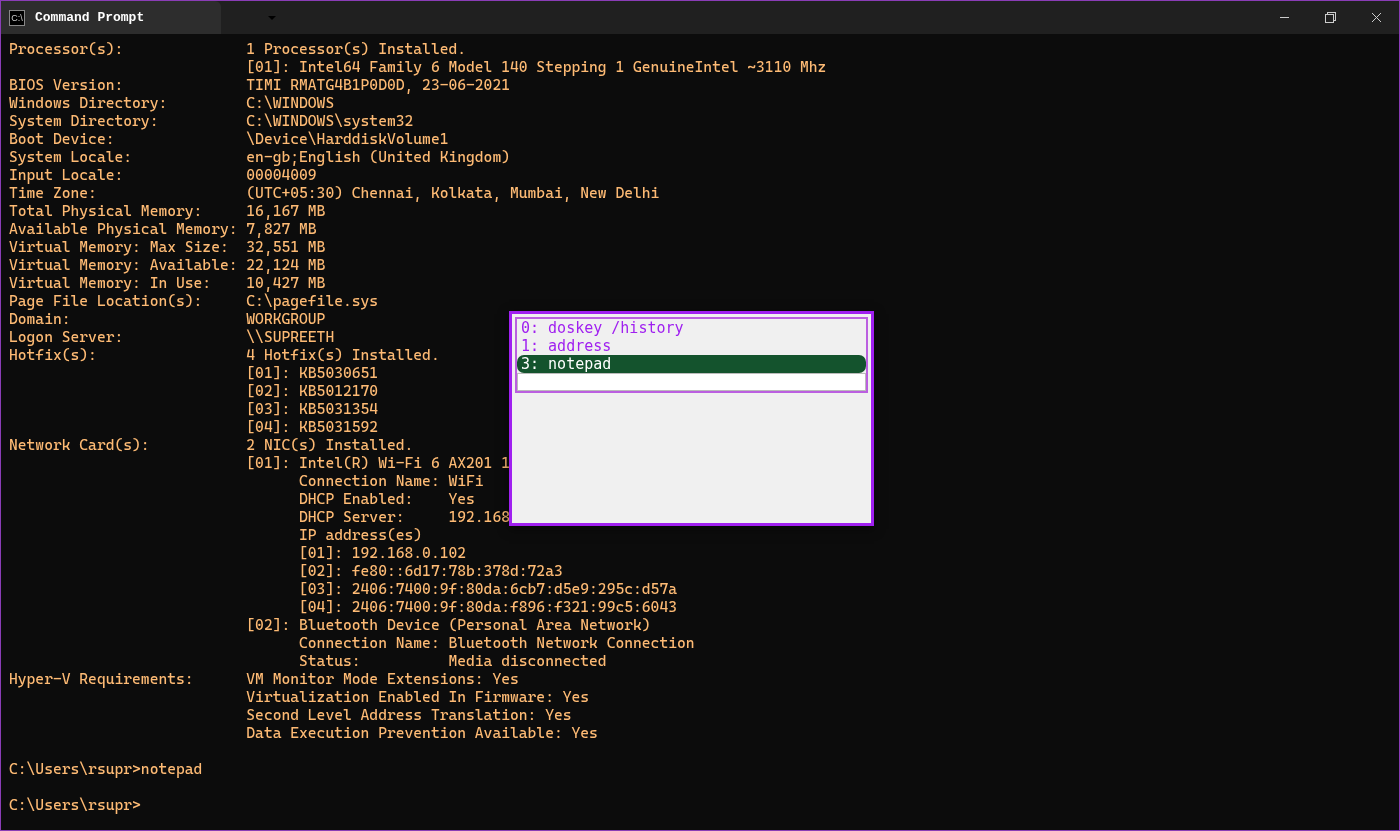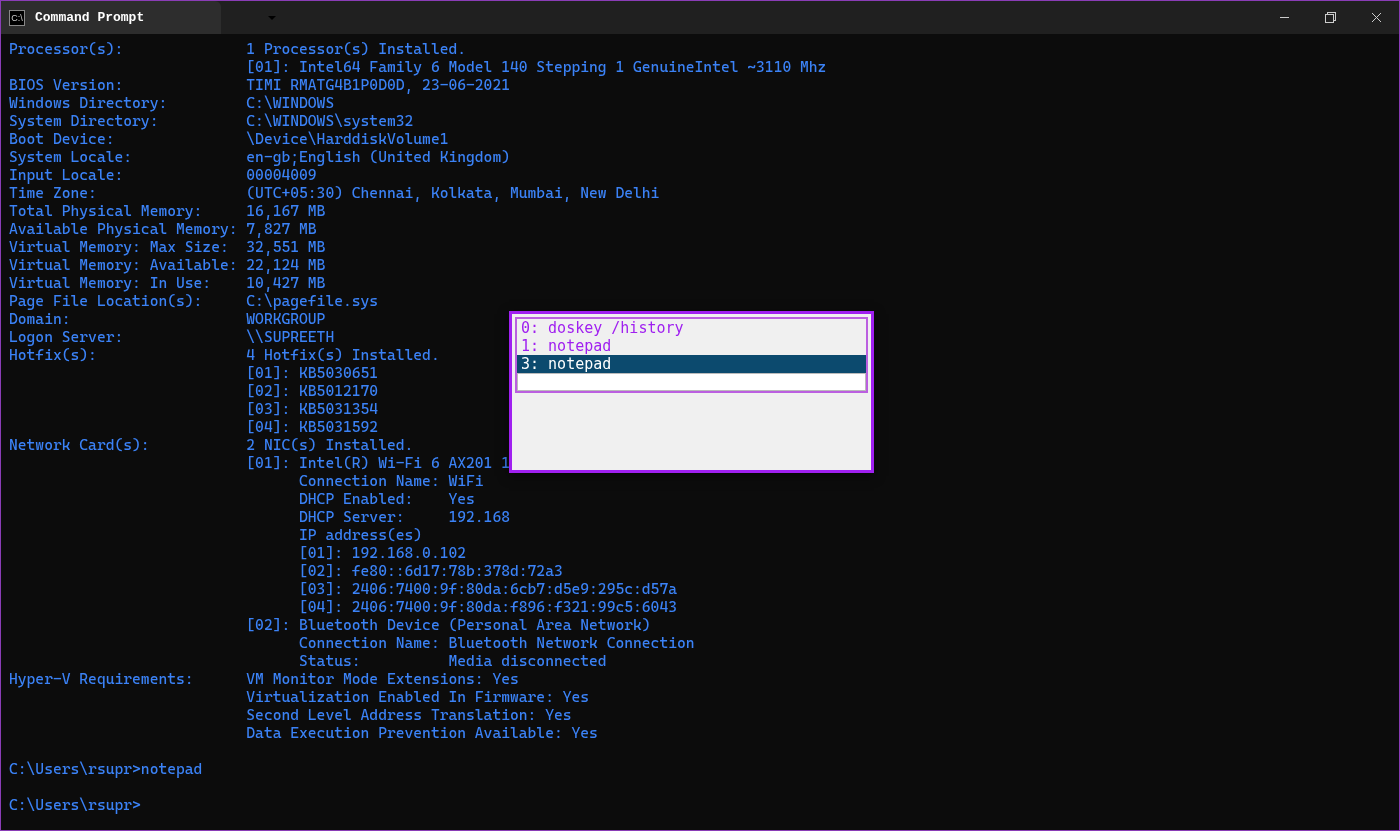--- a/index.html
+++ b/index.html
@@ -71,54 +71,55 @@
   .win-btn {
     width: 46px; height: 33px;
     display: flex; align-items: center; justify-content: center;
     color: #ccc;
   }
   .win-btn svg { width: 11px; height: 11px; stroke: currentColor; fill: none; stroke-width: 1; }
 
   .terminal {
     flex: 1;
     padding: 6px 8px 12px 8px;
-    color: #3b82f6;
+    color: #fdba74;
     white-space: pre;
     line-height: 18px;
     overflow: hidden;
     position: relative;
   }
 
   .line { display: block; }
 
   .popup {
     position: absolute;
     left: 508px;
     top: 310px;
     width: 365px;
-    height: 162px;
+    height: 215px;
     background: #f0f0f0;
     border: 3px solid #a020f0;
     box-shadow: 0 3px 10px rgba(0,0,0,.5);
     font-family: Consolas, monospace;
     font-size: 15px;
     color: #a020f0;
   }
   .popup-inner {
     border: 2px solid #bb5fe0;
     margin: 3px;
   }
   .popup-item {
     padding: 0 4px;
     line-height: 18px;
     white-space: pre;
   }
   .popup-item.selected {
-    background: #0c4a6e;
+    background: #14532d;
     color: #ffffff;
+    border-radius: 7px;
   }
   .popup-input {
     background: #ffffff;
     border: 1px solid #bbb;
     height: 18px;
     margin: 0;
   }
 </style>
 </head>
 <body>
@@ -166,19 +167,19 @@
           </svg>
       </div>
     </div>
   </div>
 
   <div class="terminal" id="terminal"><span class="line">Processor(s):              1 Processor(s) Installed.</span><span class="line">                           [01]: Intel64 Family 6 Model 140 Stepping 1 GenuineIntel ~3110 Mhz</span><span class="line">BIOS Version:              TIMI RMATG4B1P0D0D, 23-06-2021</span><span class="line">Windows Directory:         C:\WINDOWS</span><span class="line">System Directory:          C:\WINDOWS\system32</span><span class="line">Boot Device:               \Device\HarddiskVolume1</span><span class="line">System Locale:             en-gb;English (United Kingdom)</span><span class="line">Input Locale:              00004009</span><span class="line">Time Zone:                 (UTC+05:30) Chennai, Kolkata, Mumbai, New Delhi</span><span class="line">Total Physical Memory:     16,167 MB</span><span class="line">Available Physical Memory: 7,827 MB</span><span class="line">Virtual Memory: Max Size:  32,551 MB</span><span class="line">Virtual Memory: Available: 22,124 MB</span><span class="line">Virtual Memory: In Use:    10,427 MB</span><span class="line">Page File Location(s):     C:\pagefile.sys</span><span class="line">Domain:                    WORKGROUP</span><span class="line">Logon Server:              \\SUPREETH</span><span class="line">Hotfix(s):                 4 Hotfix(s) Installed.</span><span class="line">                           [01]: KB5030651</span><span class="line">                           [02]: KB5012170</span><span class="line">                           [03]: KB5031354</span><span class="line">                           [04]: KB5031592</span><span class="line">Network Card(s):           2 NIC(s) Installed.</span><span class="line">                           [01]: Intel(R) Wi-Fi 6 AX201 1</span><span class="line">                                 Connection Name: WiFi</span><span class="line">                                 DHCP Enabled:    Yes</span><span class="line">                                 DHCP Server:     192.168</span><span class="line">                                 IP address(es)</span><span class="line">                                 [01]: 192.168.0.102</span><span class="line">                                 [02]: fe80::6d17:78b:378d:72a3</span><span class="line">                                 [03]: 2406:7400:9f:80da:6cb7:d5e9:295c:d57a</span><span class="line">                                 [04]: 2406:7400:9f:80da:f896:f321:99c5:6043</span><span class="line">                           [02]: Bluetooth Device (Personal Area Network)</span><span class="line">                                 Connection Name: Bluetooth Network Connection</span><span class="line">                                 Status:          Media disconnected</span><span class="line">Hyper-V Requirements:      VM Monitor Mode Extensions: Yes</span><span class="line">                           Virtualization Enabled In Firmware: Yes</span><span class="line">                           Second Level Address Translation: Yes</span><span class="line">                           Data Execution Prevention Available: Yes</span><span class="line"> </span><span class="line">C:\Users\rsupr&gt;notepad</span><span class="line"> </span><span class="line">C:\Users\rsupr&gt;</span></div>
 
   <div class="popup">
     <div class="popup-inner" id="popup-inner">
         <div class="popup-item">0: doskey /history</div>
-        <div class="popup-item">1: notepad</div>
+        <div class="popup-item">1: address</div>
         <div class="popup-item selected">3: notepad</div>
         <div class="popup-input"></div>
       </div>
   </div>
 
 </div>
 
 </body></html>

